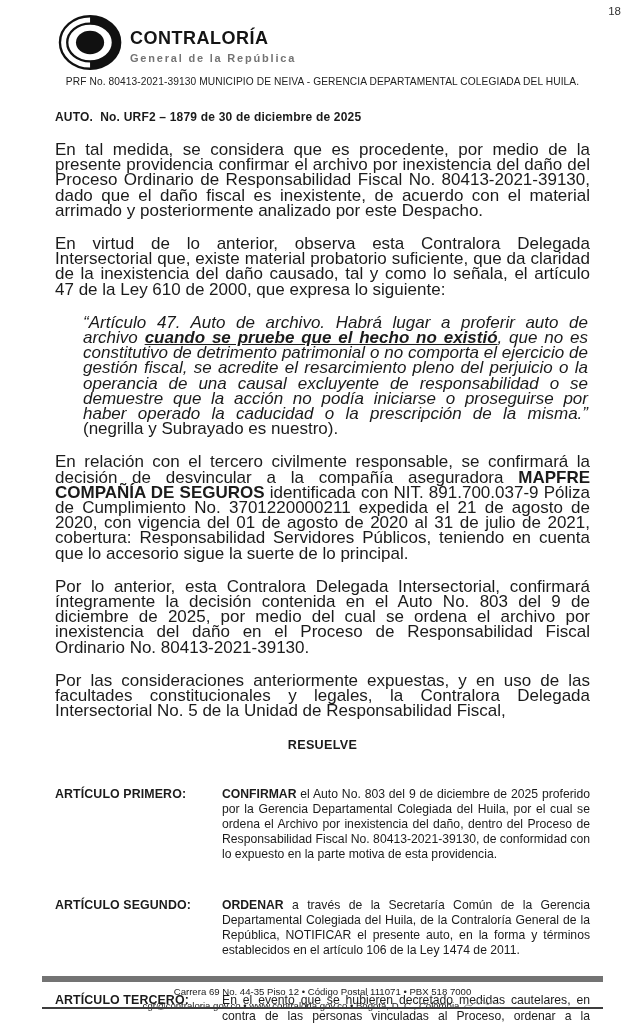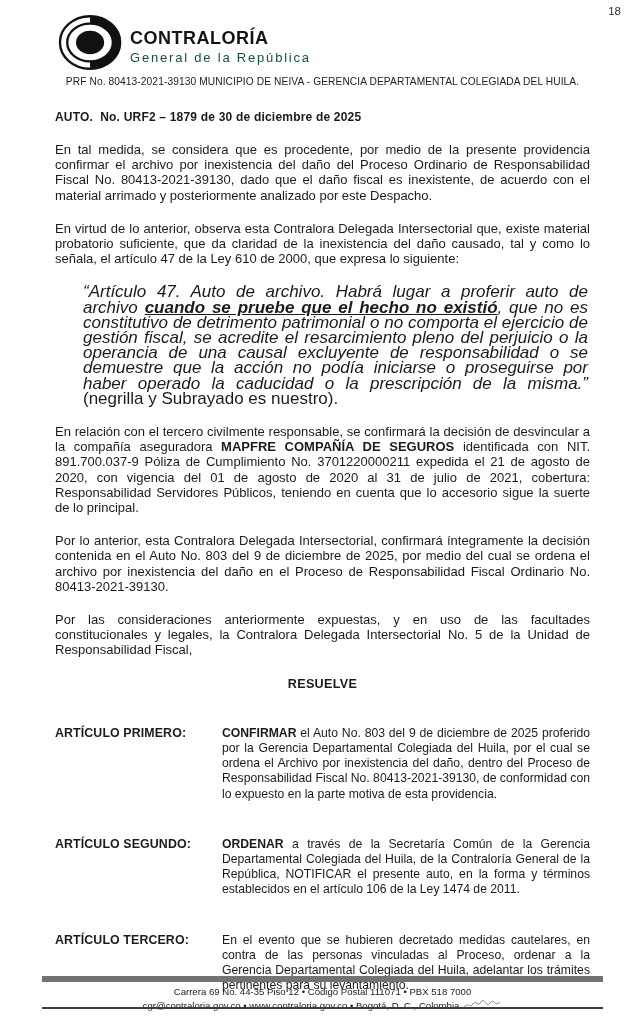--- a/index.html
+++ b/index.html
@@ -22,35 +22,35 @@
     display:flex;align-items:center;
     margin-top:14px;margin-left:3px;
   }
   .logo{flex:none;width:68px;height:57px;}
   .brand{margin-left:4px;padding-top:6px;}
   .brand-title{
     font-size:18px;font-weight:700;letter-spacing:0.5px;
     color:#141414;line-height:24px;white-space:nowrap;
   }
   .brand-sub{
-    font-size:13px;font-weight:400;letter-spacing:1.8px;
-    color:#14532d;line-height:16px;white-space:nowrap;
+    font-size:11px;font-weight:700;letter-spacing:1.8px;
+    color:#737373;line-height:16px;white-space:nowrap;
   }
   .prf-line{
     margin-top:5px;text-align:center;
     font-size:10.2px;color:#222;letter-spacing:0.1px;
   }
   
   .doc-title{
     margin-top:23px;text-align:left;
     font-size:12px;font-weight:700;letter-spacing:0.2px;
   }
   .para{
     margin:18px 0 0 0;
-    font-size:13px;line-height:15.2px;
+    font-size:17px;line-height:15.2px;
     text-align:justify;
   }
   .quote{
     margin:18px 2px 18px 28px;
     font-size:17px;line-height:15.2px;
     text-align:justify;
   }
   .center-heading{
     margin-top:19px;text-align:center;
     font-size:12.6px;font-weight:700;letter-spacing:0.3px;

